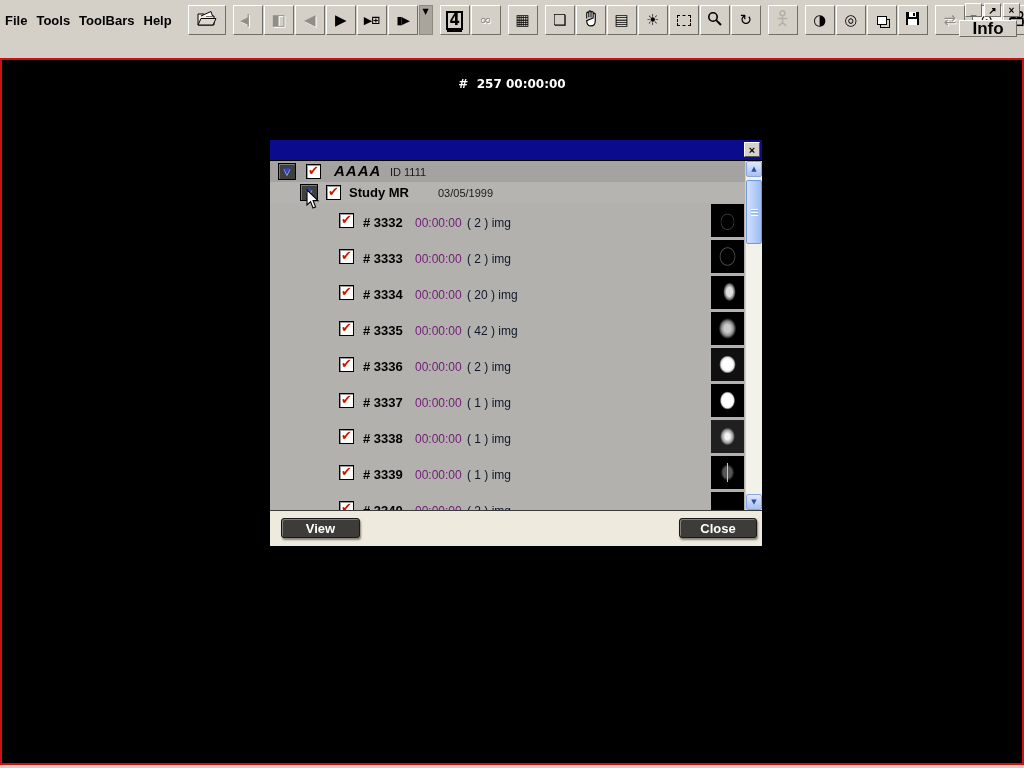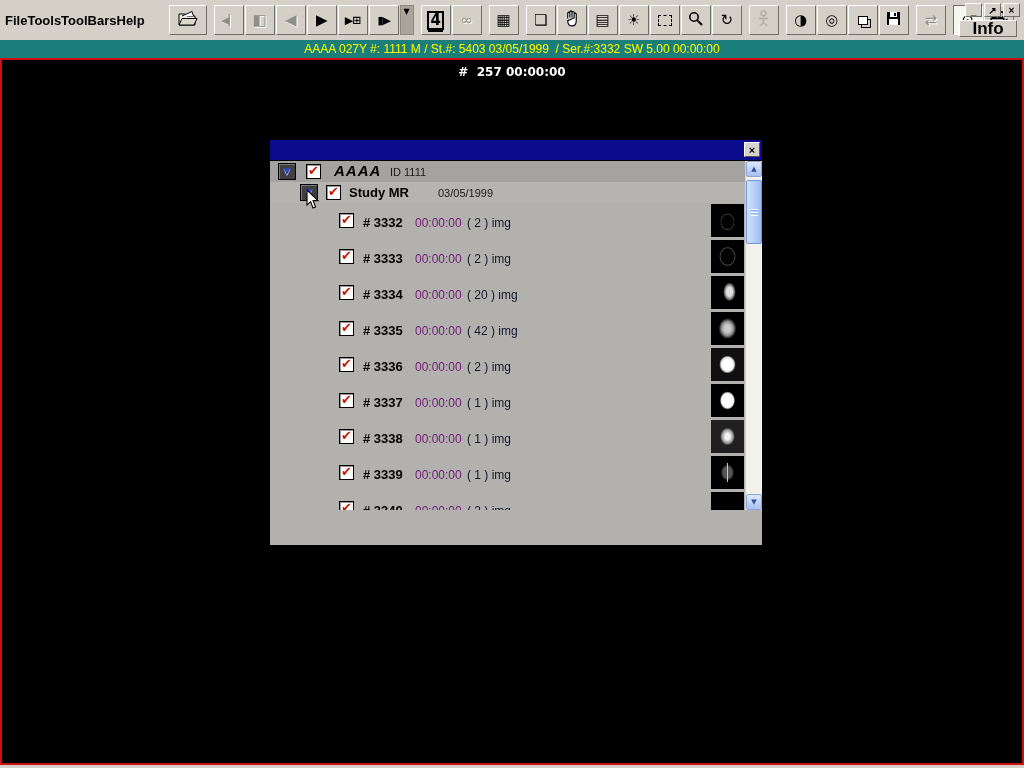--- a/index.html
+++ b/index.html
@@ -2,21 +2,21 @@
 <html><head>
 <meta charset="utf-8">
 <style>
   * { margin:0; padding:0; box-sizing:border-box; }
   html,body { width:1024px; height:768px; overflow:hidden; }
   body { font-family:"Liberation Sans", sans-serif; background:#e9e9e9; }
   .screen { position:relative; width:1024px; height:768px; background:#d4d0c8; }
 
   
   .topbar { position:absolute; left:0; top:0; width:1024px; height:40px; background:#d4d0c8; display:flex; align-items:center; }
-  .menubar { display:flex; margin:0 24px 0 5px; }
+  .menubar { display:flex; gap:9px; margin:0 16px 0 5px; }
   .menu-item { font-size:13px; font-weight:bold; color:#000; cursor:default; white-space:nowrap; }
   .tbwrap { display:flex; align-items:center; height:40px; }
   .tb { width:30px; height:30px; margin-right:1px; background:#d4d0c8;
         border-top:1px solid #ffffff; border-left:1px solid #ffffff;
         border-right:1px solid #6f6f66; border-bottom:1px solid #6f6f66;
         display:flex; align-items:center; justify-content:center; padding:0; cursor:default; }
   .tb .ic { font-size:15px; line-height:1; color:#000; font-family:"DejaVu Sans", sans-serif; }
   .tb .ic.multi { font-size:11px; letter-spacing:-1px; font-weight:bold; }
   .tb.wide { width:38px; }
   .tb.disabled .ic { color:#8f8f86; text-shadow:1px 1px 0 #ffffff; }
@@ -40,21 +40,21 @@
               font-size:17px; font-weight:bold; text-align:center; line-height:14px; padding:0; cursor:default; }
 
   
   .statusbar { position:absolute; left:0; top:40px; width:1024px; height:18px; background:#1b7e7a;
                display:flex; align-items:center; justify-content:center; }
   .statusbar span { color:#ffff00; font-size:12px; white-space:pre; font-family:"Liberation Sans", sans-serif; }
 
   
   .viewport { position:absolute; left:0; top:58px; width:1024px; height:707px; background:#000;
               border:2px solid #cf1010; }
-  .vp-note { position:absolute; left:0; right:0; top:5px; text-align:center; color:#fff;
+  .vp-note { position:absolute; left:0; right:0; top:17px; text-align:center; color:#fff;
              font-size:12px; font-weight:bold; white-space:pre; font-family:"DejaVu Sans", sans-serif; }
 
   
   .dialog { position:absolute; left:269px; top:139px; width:494px; height:407px; background:#b3b1ae;
             border:1px solid #000; z-index:5; }
   .dlg-title { position:relative; height:21px; background:#0b0b8e; border-bottom:1px solid #000; }
   .dlg-close { position:absolute; right:2px; top:2px; width:16px; height:15px; background:#d6d2c9;
                border-top:1px solid #fff; border-left:1px solid #fff; border-right:1px solid #555; border-bottom:1px solid #555;
                font-size:11px; font-weight:bold; line-height:12px; text-align:center; padding:0; cursor:default; }
   .dlg-body { display:flex; height:349px; }
@@ -243,23 +243,20 @@
         </button>
       </div>
     <div class="win-ctrls">
       <button class="win-btn">_</button>
       <button class="win-btn">↗</button>
       <button class="win-btn">×</button>
     </div>
     <button class="info-btn">Info</button>
   </div>
 
-  <div class="statusbar">
-    <span>AAAA 027Y #: 1111 M / St.#: 5403 03/05/1999  / Ser.#:3332 SW 5.00 00:00:00</span>
-  </div>
 
   <div class="viewport">
     <div class="vp-note">#  257 00:00:00</div>
   </div>
 
   <div class="dialog">
     <div class="dlg-title">
       <button class="dlg-close">×</button>
     </div>
     <div class="dlg-body">
@@ -378,15 +375,19 @@
         <div class="sb-track">
           <div class="sb-thumb">
               <span class="sb-grip"></span>
             </div>
         </div>
         <button class="sb-btn">
             <span class="sb-ar">▼</span>
           </button>
       </div>
     </div>
+    <div class="dlg-footer">
+      <button class="dkbtn btn-view">View</button>
+      <button class="dkbtn btn-close">Close</button>
+    </div>
   </div>
 
 </div>
 
 </body></html>

